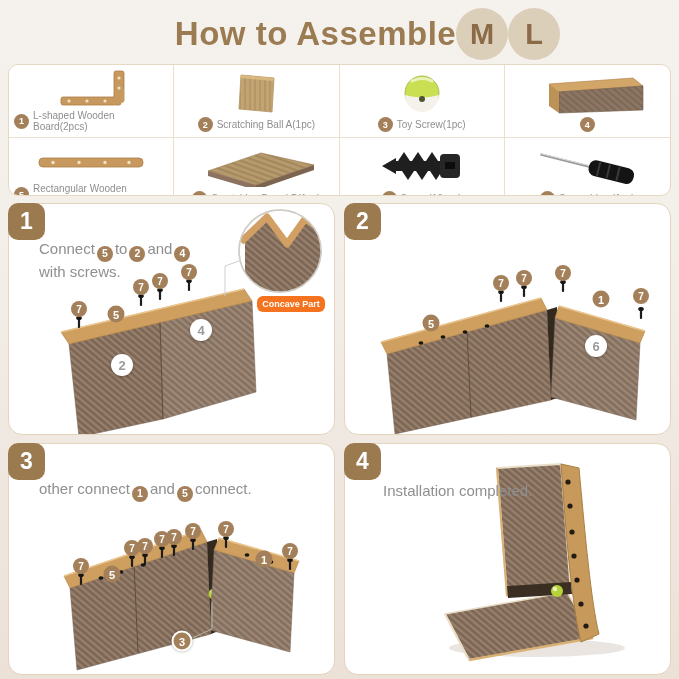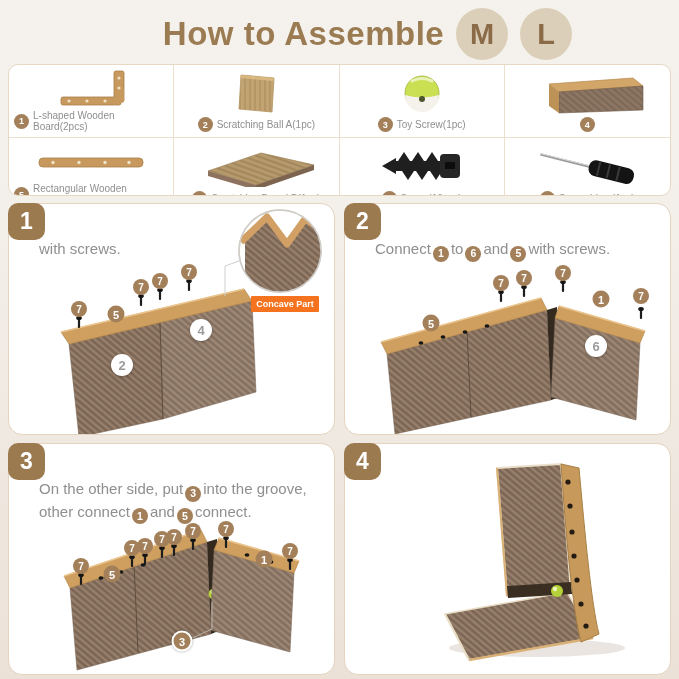--- a/index.html
+++ b/index.html
@@ -4,21 +4,21 @@
 <style>
   html,body{margin:0;padding:0;}
   body{
     width:679px;height:679px;overflow:hidden;position:relative;
     font-family:"Liberation Sans", sans-serif;
     background:linear-gradient(180deg,#f5f2ed 0%,#f3efe9 35%,#ece1d7 100%);
   }
   .stage{position:absolute;inset:0;}
   
   .header{position:absolute;left:0;top:4px;width:100%;height:60px;
-    display:flex;align-items:center;justify-content:center;gap:12px;padding-left:56px;box-sizing:border-box;}
+    display:flex;align-items:center;justify-content:center;padding-left:56px;box-sizing:border-box;}
   .title{font-size:33px;font-weight:700;color:#9a7b52;letter-spacing:.5px;}
   .size-circle{width:52px;height:52px;border-radius:50%;background:#dccfba;color:#8a6a47;
     font-size:29px;font-weight:700;display:flex;align-items:center;justify-content:center;}
   
   .parts{position:absolute;left:8px;top:64px;width:663px;height:132px;background:#fff;
     border:1px solid #e7d8c4;border-radius:10px;display:grid;
     grid-template-columns:repeat(4,1fr);grid-template-rows:1fr 1fr;overflow:hidden;box-sizing:border-box;}
   .pcell{display:flex;flex-direction:column;align-items:stretch;justify-content:flex-end;
     border-right:1px solid #ecdfcd;border-bottom:1px solid #ecdfcd;padding:3px 5px 5px;box-sizing:border-box;}
   .pcell:nth-child(4n){border-right:none;}
@@ -38,21 +38,21 @@
   .stext{position:absolute;left:30px;top:34px;font-size:15px;color:#8f8f8f;line-height:1.5;width:285px;}
   .ib{display:inline-flex;width:16px;height:16px;border-radius:50%;background:#a3805a;color:#fff;
     font-size:10.5px;font-weight:700;align-items:center;justify-content:center;
     margin:0 2px;position:relative;top:3px;}
   .db{position:absolute;border-radius:50%;display:flex;align-items:center;justify-content:center;
     transform:translate(-50%,-50%);font-weight:700;}
   .b7s{width:16px;height:16px;background:#a3805a;color:#fff;font-size:10px;}
   .bb{width:17px;height:17px;background:#a3805a;color:#fff;font-size:11px;}
   .wb{width:22px;height:22px;background:#fff;color:#9b9b9b;font-size:13px;box-shadow:0 1px 3px rgba(0,0,0,.28);}
   .ring{border:2px solid #fff;box-shadow:0 0 3px rgba(0,0,0,.35);}
-  .pill{position:absolute;left:242px;top:92px;width:68px;height:16px;border-radius:1px;background:#f5731e;
+  .pill{position:absolute;left:248px;top:92px;width:68px;height:16px;border-radius:6px;background:#f5731e;
     color:#fff;font-size:9px;font-weight:700;display:flex;align-items:center;justify-content:center;}
 </style>
 </head>
 <body>
 
 <div class="stage">
 
   <div class="header">
     <span class="title">How to Assemble</span>
     <span class="size-circle">M</span>
@@ -252,20 +252,23 @@
 
       <circle cx="271" cy="47" r="41" fill="#fff" stroke="#d6d2cc" stroke-width="1.5"></circle>
       <g clip-path="url(#insetClip)">
         <polygon points="236,100 318,100 318,27 296,14 278,40 258,12 236,34" fill="url(#cbA)"></polygon>
         <path d="M232,38 L258,13 L278,40 L296,15 L318,28" stroke="#d2a064" stroke-width="7" fill="none" stroke-linejoin="round"></path>
       </g>
       <circle cx="271" cy="47" r="41" fill="none" stroke="#d0ccc7" stroke-width="1.5"></circle>
     </svg>
     <div class="corner">1</div>
     <div class="stext">
+      <div>
+        <span>Connect</span><span class="ib">5</span><span>to</span><span class="ib">2</span><span>and</span><span class="ib">4</span>
+      </div>
       <div><span>with screws.</span></div>
     </div>
     <div class="db b7s" style="left:70px;top:105px">7</div>
     <div class="db b7s" style="left:132px;top:83px">7</div>
     <div class="db b7s" style="left:151px;top:77px">7</div>
     <div class="db b7s" style="left:180px;top:68px">7</div>
     <div class="db bb" style="left:107px;top:110px">5</div>
     <div class="db wb" style="left:113px;top:161px">2</div>
     <div class="db wb" style="left:192px;top:126px">4</div>
     <div class="pill">Concave Part</div>
@@ -304,25 +307,20 @@
       <g transform="translate(218,78)">
           <ellipse rx="2.8" ry="2" fill="#151515"></ellipse>
           <rect x="-1.1" y="1.5" width="2.2" height="8.5" rx="1" fill="#1d1d1d"></rect>
         </g>
       <g transform="translate(296,105)">
           <ellipse rx="2.8" ry="2" fill="#151515"></ellipse>
           <rect x="-1.1" y="1.5" width="2.2" height="8.5" rx="1" fill="#1d1d1d"></rect>
         </g>
     </svg>
     <div class="corner">2</div>
-    <div class="stext">
-      <div>
-        <span>Connect</span><span class="ib">1</span><span>to</span><span class="ib">6</span><span>and</span><span class="ib">5</span><span>with screws.</span>
-      </div>
-    </div>
     <div class="db b7s" style="left:156px;top:79px">7</div>
     <div class="db b7s" style="left:179px;top:74px">7</div>
     <div class="db b7s" style="left:218px;top:69px">7</div>
     <div class="db b7s" style="left:296px;top:92px">7</div>
     <div class="db bb" style="left:86px;top:119px">5</div>
     <div class="db bb" style="left:256px;top:95px">1</div>
     <div class="db wb" style="left:251px;top:142px">6</div>
   </div>
 
   <div class="panel" style="left:8px;top:443px;">
@@ -379,23 +377,20 @@
           <rect x="-1.1" y="1.5" width="2.2" height="8.5" rx="1" fill="#1d1d1d"></rect>
         </g>
       <g transform="translate(281,116)">
           <ellipse rx="2.8" ry="2" fill="#151515"></ellipse>
           <rect x="-1.1" y="1.5" width="2.2" height="8.5" rx="1" fill="#1d1d1d"></rect>
         </g>
       <polyline points="181,195 203,185 203,158" fill="none" stroke="#b9b3ab" stroke-width="1"></polyline>
     </svg>
     <div class="corner">3</div>
     <div class="stext">
-      <div>
-        <span>On the other side, put</span><span class="ib">3</span><span>into the groove,</span>
-      </div>
       <div>
         <span>other connect</span><span class="ib">1</span><span>and</span><span class="ib">5</span><span>connect.</span>
       </div>
     </div>
     <div class="db b7s" style="left:72px;top:122px">7</div>
     <div class="db b7s" style="left:123px;top:104px">7</div>
     <div class="db b7s" style="left:136px;top:102px">7</div>
     <div class="db b7s" style="left:153px;top:95px">7</div>
     <div class="db b7s" style="left:165px;top:93px">7</div>
     <div class="db b7s" style="left:184px;top:87px">7</div>
@@ -427,15 +422,18 @@
       <path d="M216,20 L234,24 C240,90 246,158 254,190 L236,198 C227,162 221,92 216,20 Z" fill="#c79a5c" stroke="#a87f44" stroke-width="1"></path>
       <circle cx="223" cy="38" r="2.6" fill="#241b12"></circle>
       <circle cx="225" cy="62" r="2.6" fill="#241b12"></circle>
       <circle cx="227" cy="88" r="2.6" fill="#241b12"></circle>
       <circle cx="229" cy="112" r="2.6" fill="#241b12"></circle>
       <circle cx="232" cy="136" r="2.6" fill="#241b12"></circle>
       <circle cx="236" cy="160" r="2.6" fill="#241b12"></circle>
       <circle cx="241" cy="182" r="2.6" fill="#241b12"></circle>
     </svg>
     <div class="corner">4</div>
+    <div class="stext" style="left:38px;top:36px">
+      <div><span>Installation completed.</span></div>
+    </div>
   </div>
 
 </div>
 
 </body></html>

